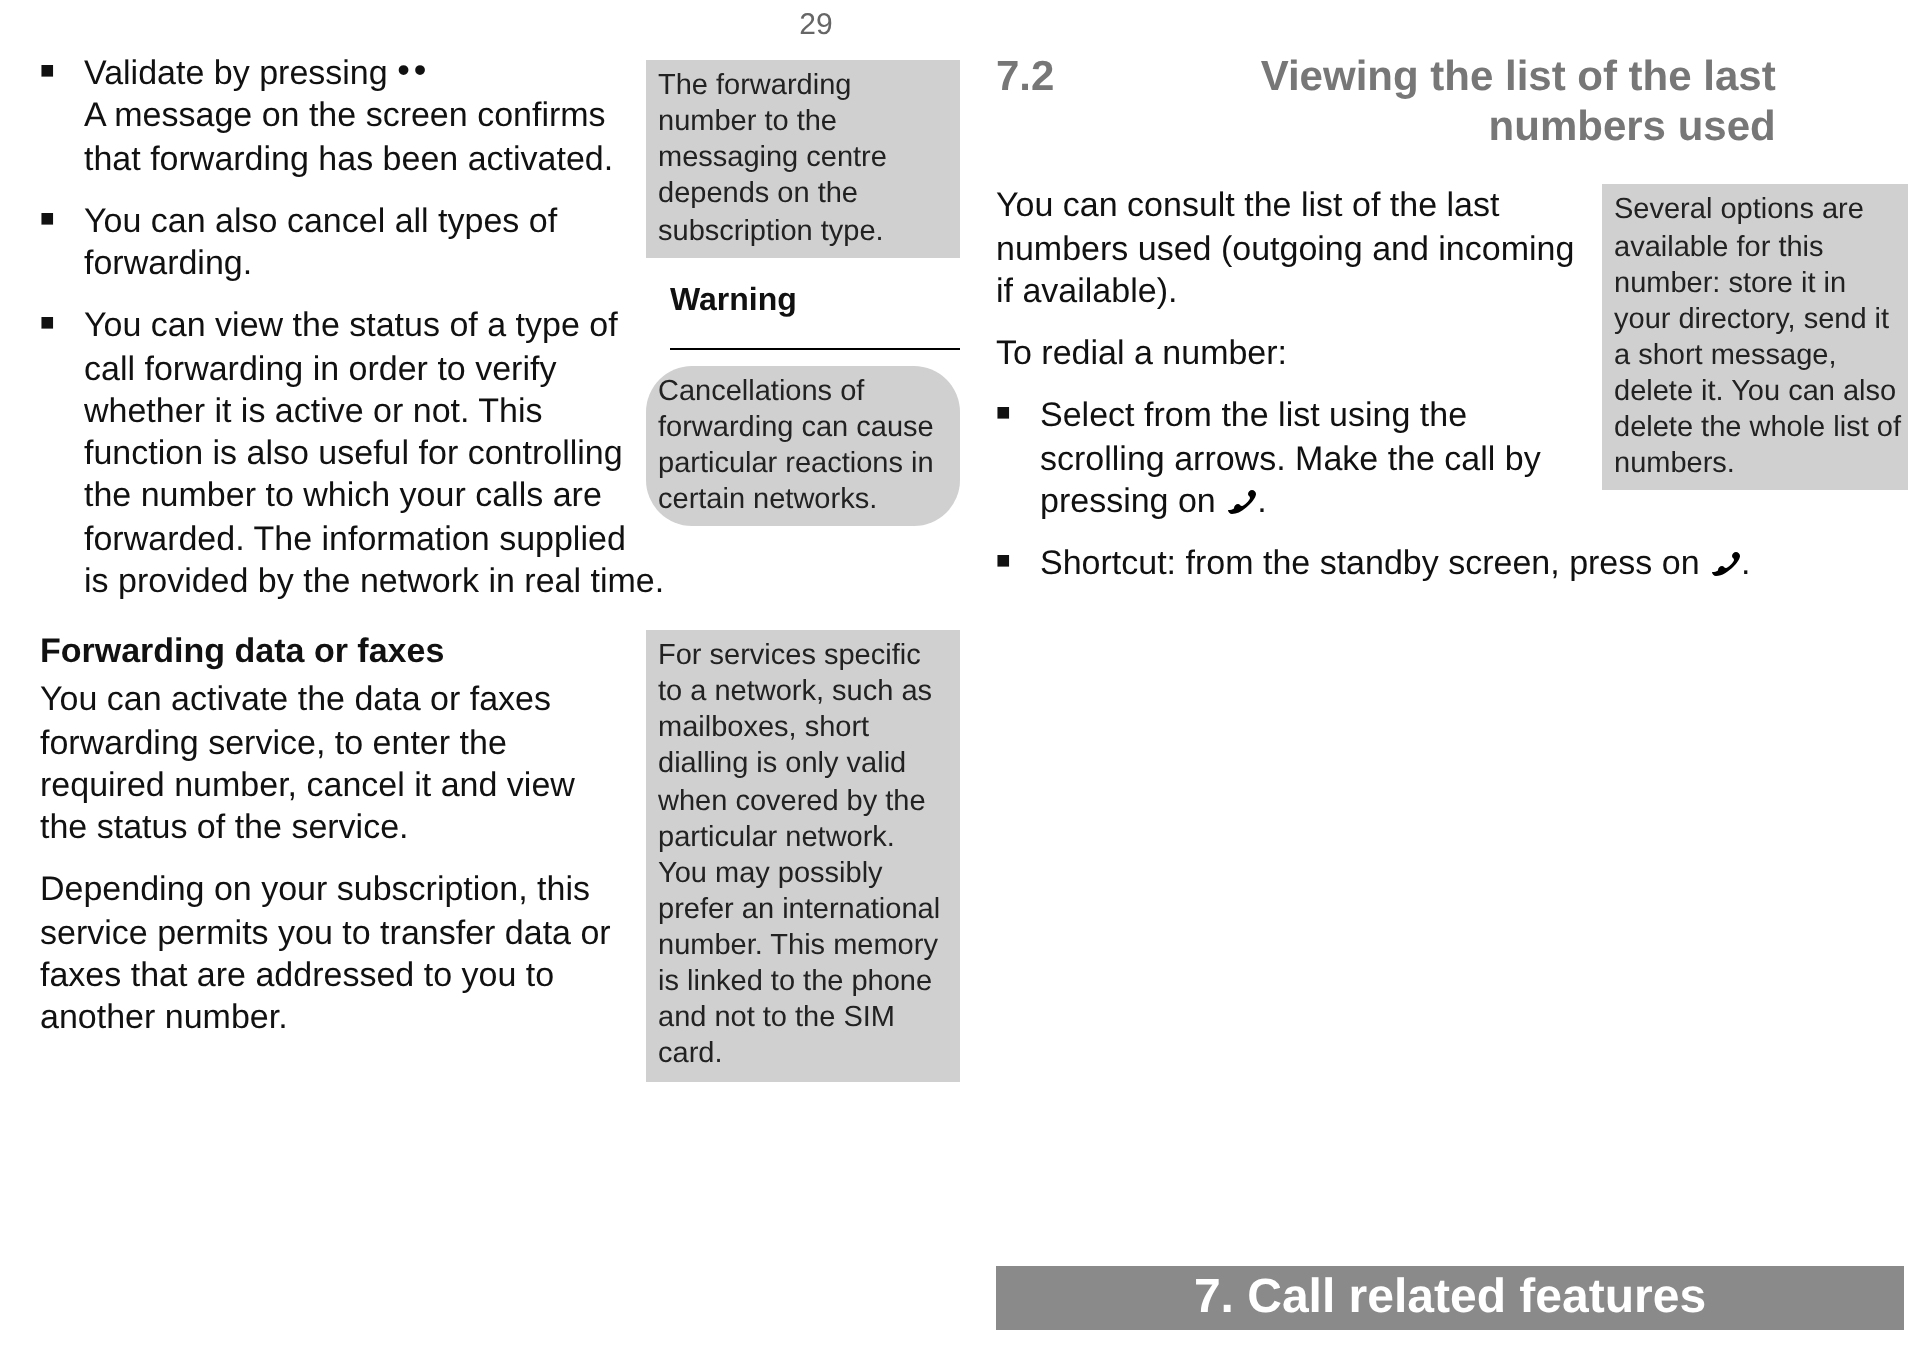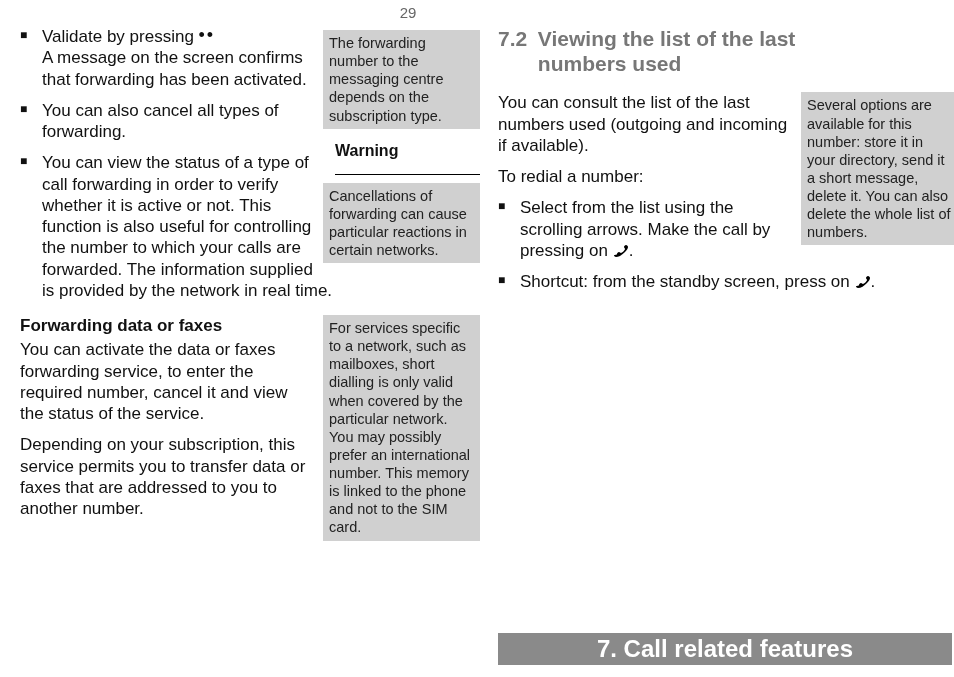--- a/index.html
+++ b/index.html
@@ -82,21 +82,21 @@
     margin: 0 0 10px 0;
   }
   .sec-heading {
     font-weight: bold;
     font-size: 21px;
     color: #777;
     line-height: 1.2;
     margin: 0 0 16px 0;
   }
   .sec-num    { display: inline-block; vertical-align: top; width: 34px; }
-  .sec-title  { display: inline-block; vertical-align: top; width: 350px; }
+  .sec-title  { display: inline-block; vertical-align: top; width: 350px; text-align: right; }
   .dots {
     display: inline-block;
     vertical-align: middle;
     letter-spacing: 2px;
     font-size: 18px;
     line-height: 0;
     position: relative;
     top: -3px;
   }
   .call-icon {
@@ -125,21 +125,21 @@
 <div class="page">
 
   <div class="pagenum">29</div>
 
   <div class="col col-left main-text">
 
     <div class="note-box note-left">The forwarding number to the messaging centre depends on the subscription type.</div>
 
     <div class="warning-label">Warning</div>
 
-    <div class="note-box note-left" style="clear:right;">Cancellations of forwarding can cause particular reactions in certain networks.</div>
+    <div class="note-box note-left" style="clear:right;border-radius:23px;">Cancellations of forwarding can cause particular reactions in certain networks.</div>
 
     <ul class="bullets">
       <li>
         <span>Validate by pressing </span>
         <span class="dots">••</span><br>
         <span>A message on the screen confirms that forwarding has been activated.</span>
       </li>
       <li>You can also cancel all types of forwarding.</li>
       <li>You can view the status of a type of call forwarding in order to verify whether it is active or not. This function is also useful for controlling the number to which your calls are forwarded. The information supplied is provided by the network in real time.</li>
     </ul>

